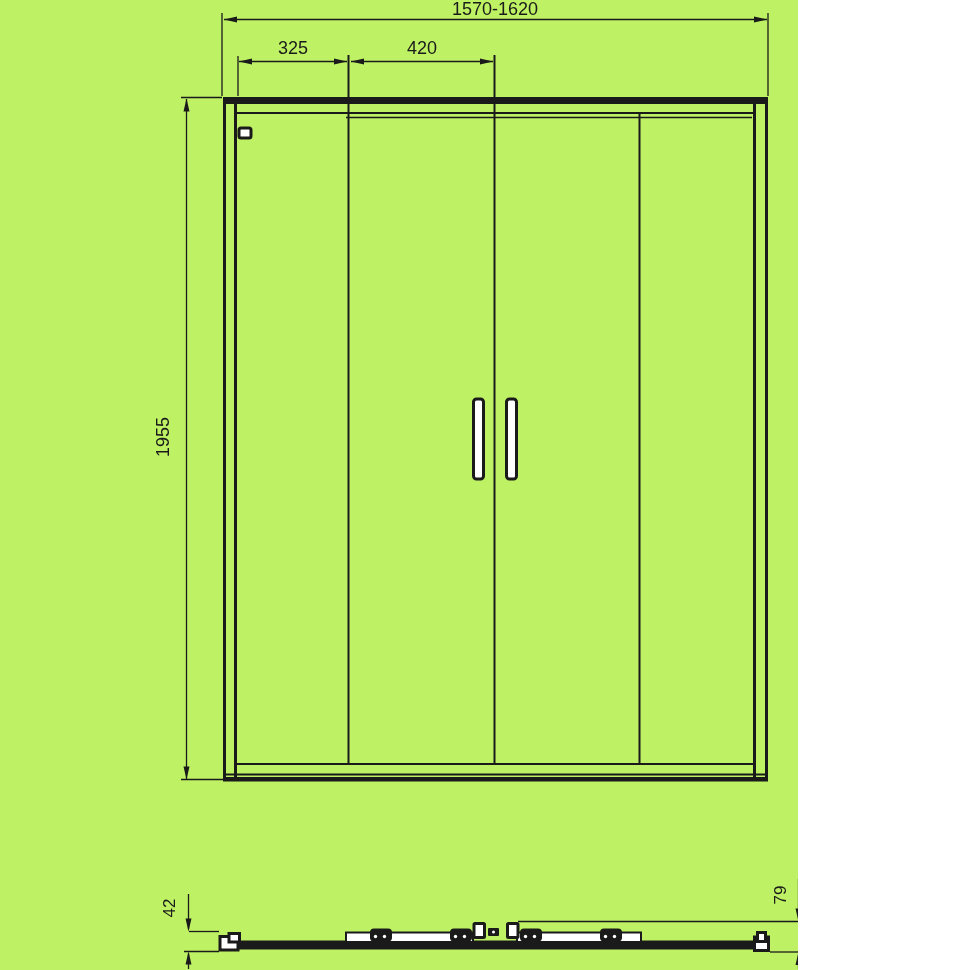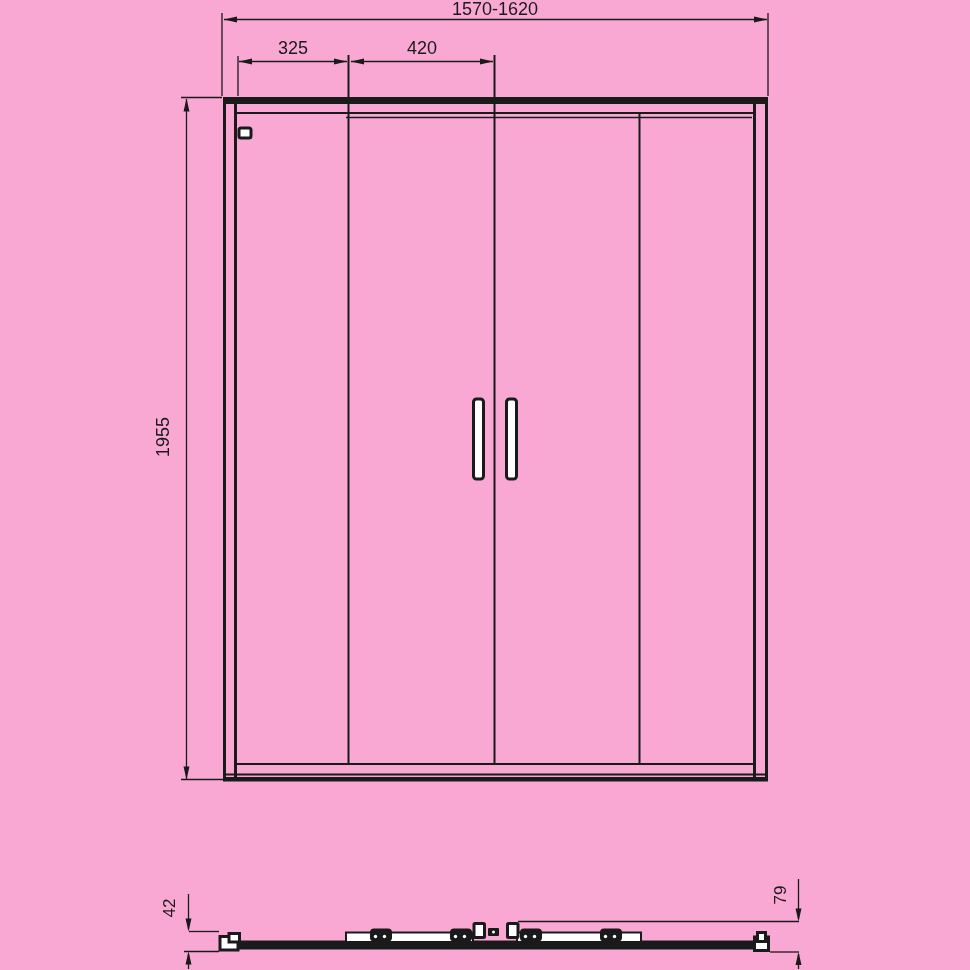--- a/index.html
+++ b/index.html
@@ -1,16 +1,16 @@
 <!DOCTYPE html>
 <html><head>
 <meta charset="utf-8">
 <style>
   html,body{margin:0;padding:0;background:#ffffff;}
-  .page{position:relative;width:970px;height:970px;background:#f9a8d4;overflow:hidden;text-align:right;}
+  .page{position:relative;width:798px;height:970px;background:#bef264;overflow:hidden;text-align:right;}
   svg{display:block;}
   .ln{stroke:#1a1a1a;fill:none;}
   .blk{fill:#1a1a1a;stroke:none;}
   .wht{fill:#ffffff;stroke:#1a1a1a;}
   text{fill:#1a1a1a;font-family:"Liberation Sans","DejaVu Sans",sans-serif;}
   .dim{font-size:18px;}
   .dimS{font-size:17px;}
 </style>
 </head>
 <body>

